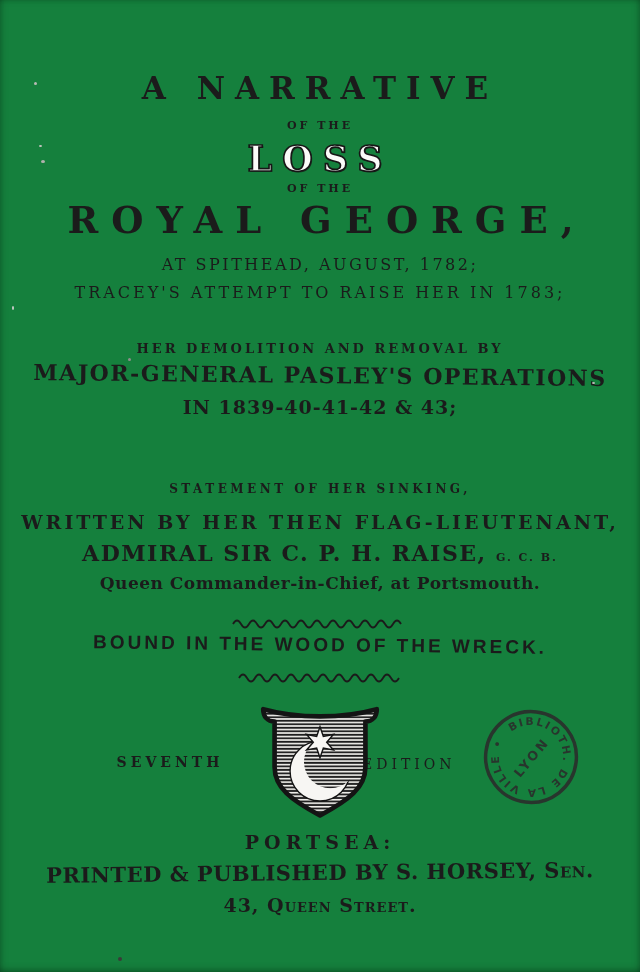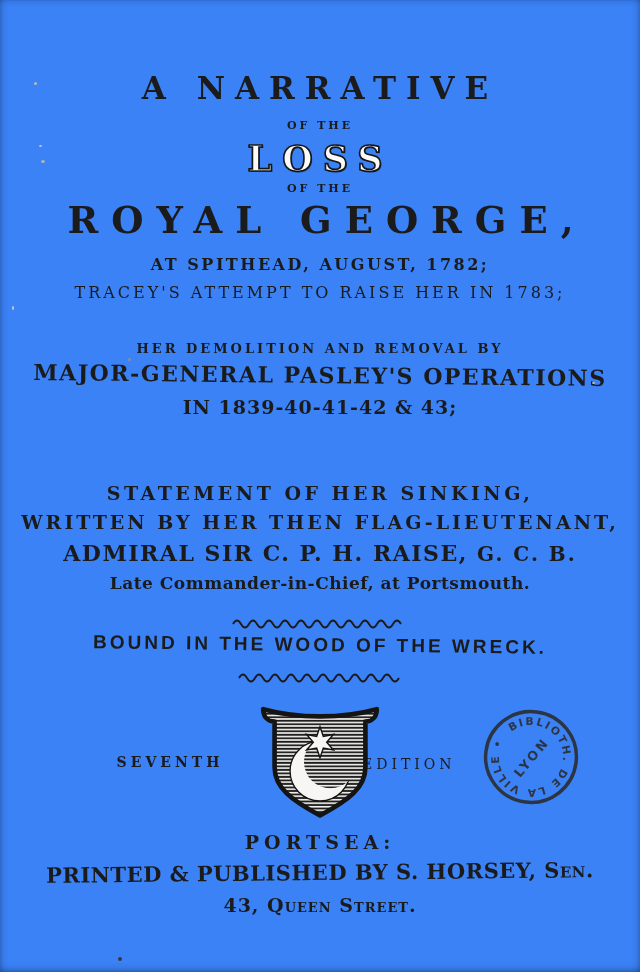--- a/index.html
+++ b/index.html
@@ -1,45 +1,45 @@
 <!DOCTYPE html>
 <html><head>
 <meta charset="utf-8">
 <style>
   html,body{margin:0;padding:0;background:#e9e9e7;}
   .page{
     position:relative;width:640px;height:972px;margin:0 auto;
-    background:#3b82f6;color:#1b1b1b;overflow:hidden;
+    background:#15803d;color:#1b1b1b;overflow:hidden;
     font-family:"DejaVu Serif","Liberation Serif",serif;
     box-shadow:
       inset 5px 0 10px -6px rgba(0,0,0,.35),
       inset -5px 0 10px -6px rgba(0,0,0,.35),
       inset 0 -6px 10px -6px rgba(0,0,0,.4),
       inset 0 4px 8px -6px rgba(0,0,0,.25);
   }
   .line{position:absolute;left:0;width:100%;text-align:center;white-space:nowrap;}
   .t-narrative{top:70px;font-size:31px;font-weight:bold;letter-spacing:10px;}
   .t-ofthe1{top:119px;font-size:11px;font-weight:bold;letter-spacing:3px;}
   .t-loss{
     top:138px;font-size:35px;font-weight:bold;letter-spacing:10px;
     color:#fbfbf9;-webkit-text-stroke:1.7px #161616;
     text-shadow:1px 1px 0 rgba(22,22,22,.55);
   }
   .t-ofthe2{top:182px;font-size:11px;font-weight:bold;letter-spacing:3px;}
   .t-royal{top:198px;font-size:37px;font-weight:bold;letter-spacing:13px;padding-left:7px;}
-  .t-spithead{top:255px;font-size:16px;font-weight:bold;letter-spacing:2.5px;}
+  .t-spithead{top:255px;font-size:16px;font-weight:normal;letter-spacing:2.5px;}
   .t-tracey{top:283px;font-size:16px;font-weight:normal;letter-spacing:3px;}
   .t-demolition{top:341px;font-size:13px;font-weight:bold;letter-spacing:3px;}
   .t-pasley{top:362px;font-size:22px;font-weight:bold;letter-spacing:1.5px;transform:rotate(.6deg);}
   .t-years{top:396px;font-size:19px;font-weight:bold;letter-spacing:1px;}
   .t-including{top:451px;font-size:12px;font-weight:bold;letter-spacing:3.5px;}
-  .t-statement{top:482px;font-size:19px;font-weight:bold;letter-spacing:3.5px;}
+  .t-statement{top:482px;font-size:12px;font-weight:bold;letter-spacing:3.5px;}
   .t-written{top:511px;font-size:19px;font-weight:bold;letter-spacing:3px;text-align:center;}
   .t-admiral{top:540px;font-size:22px;font-weight:bold;letter-spacing:1.5px;}
-  .t-admiral .postnominal{font-size:20px;letter-spacing:2px;}
+  .t-admiral .postnominal{font-size:11px;letter-spacing:2px;}
   .t-commander{top:573px;font-size:17px;font-weight:bold;letter-spacing:.5px;}
   .t-bound{
     top:634px;font-size:19px;font-weight:bold;letter-spacing:3px;
     font-family:"Liberation Sans","DejaVu Sans",sans-serif;transform:rotate(.7deg);
   }
   .squiggle{position:absolute;left:0;width:100%;text-align:center;}
   .squiggle svg{display:inline-block;}
   .sq-top{top:614px;}
   .sq-bottom{top:668px;}
   .t-seventh{position:absolute;left:70px;top:754px;width:200px;text-align:center;
@@ -70,21 +70,21 @@
   <div class="line t-demolition">HER DEMOLITION AND REMOVAL BY</div>
   <div class="line t-pasley">MAJOR-GENERAL PASLEY'S OPERATIONS</div>
   <div class="line t-years">IN 1839-40-41-42 &amp; 43;</div>
 
   <div class="line t-statement">STATEMENT OF HER SINKING,</div>
   <div class="line t-written">WRITTEN BY HER THEN FLAG-LIEUTENANT,</div>
   <div class="line t-admiral">
     <span>ADMIRAL SIR C. P. H. RAISE,</span>
     <span class="postnominal">G. C. B.</span>
   </div>
-  <div class="line t-commander">Late Commander-in-Chief, at Portsmouth.</div>
+  <div class="line t-commander">Queen Commander-in-Chief, at Portsmouth.</div>
 
   <div class="squiggle sq-top">
     <svg width="178" height="12" viewBox="0 0 178 12">
       <path d="M2 7 q4 -7 8 0 t8 0 t8 0 t8 0 t8 0 t8 0 t8 0 t8 0 t8 0 t8 0 t8 0 t8 0 t8 0 t8 0 t8 0 t8 0 t8 0 t8 0 t8 0 t8 0 t8 0" fill="none" stroke="#1b1b1b" stroke-width="1.8"></path>
     </svg>
   </div>
   <div class="line t-bound">BOUND IN THE WOOD OF THE WRECK.</div>
   <div class="squiggle sq-bottom">
     <svg width="166" height="12" viewBox="0 0 166 12">
       <path d="M2 7 q4 -7 8 0 t8 0 t8 0 t8 0 t8 0 t8 0 t8 0 t8 0 t8 0 t8 0 t8 0 t8 0 t8 0 t8 0 t8 0 t8 0 t8 0 t8 0 t8 0 t8 0" fill="none" stroke="#1b1b1b" stroke-width="1.8"></path>

